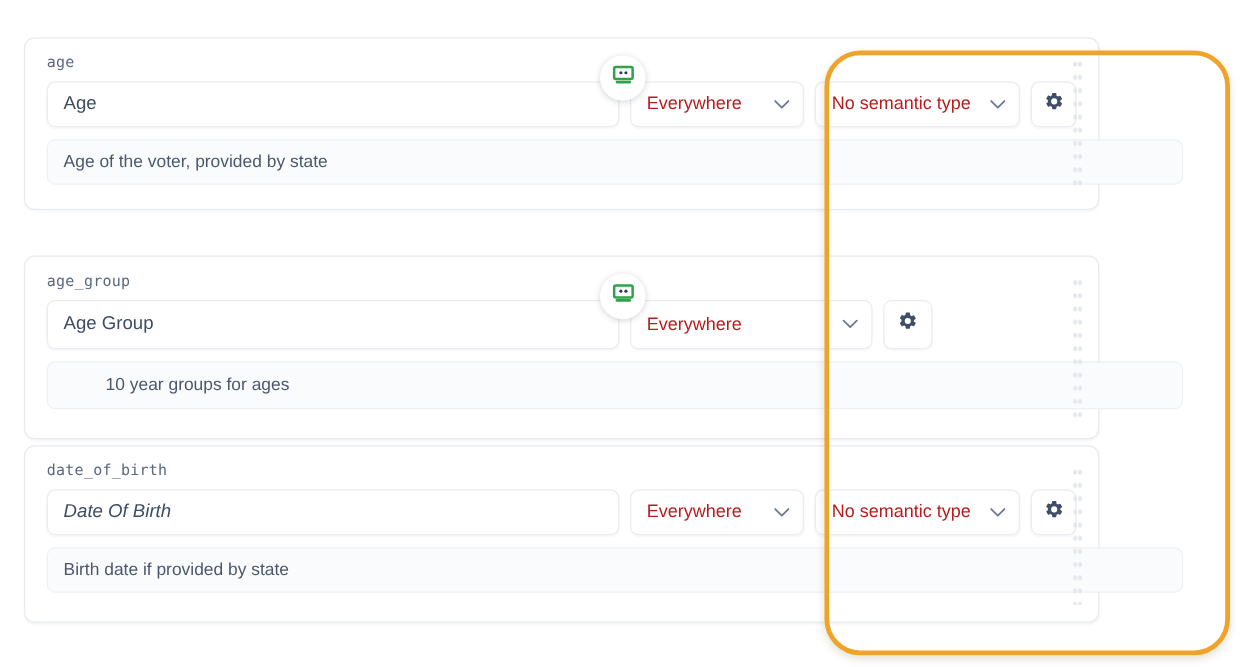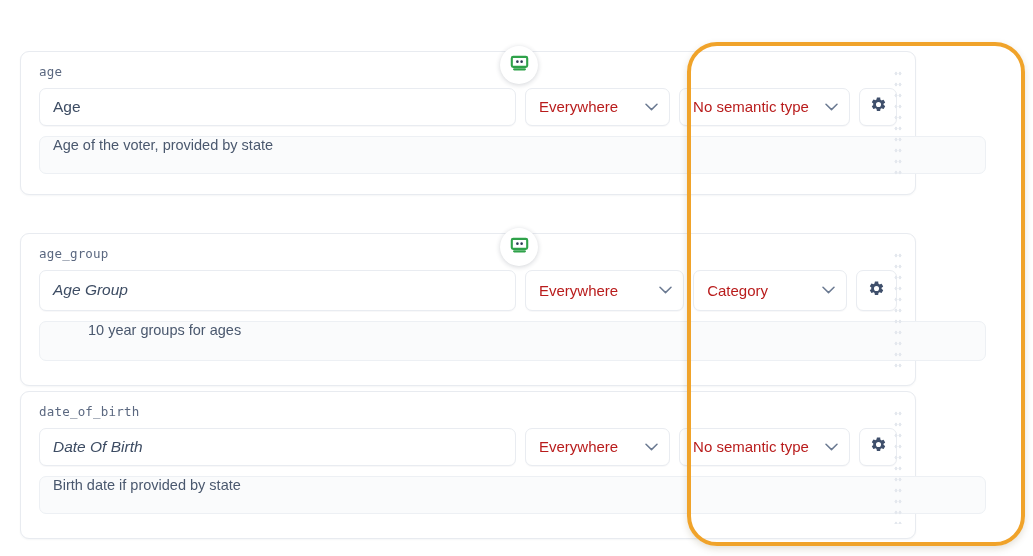--- a/index.html
+++ b/index.html
@@ -20,21 +20,20 @@
 
   
   .field-card {
     position: absolute;
     left: 20px;
     width: 896px;
     background: #ffffff;
     border: 1px solid #e8ebf0;
     border-radius: 9px;
     box-shadow: 0 1px 2px rgba(30,40,60,0.045);
-    margin-top: 20px;
   }
   .card-inner {
     position: relative;
     padding: 14px 18px 16px 18px;
   }
 
   .col-key {
     font-family: "DejaVu Sans Mono", "Liberation Mono", monospace;
     font-size: 12.5px;
     color: #5b6880;
@@ -99,21 +98,21 @@
     flex: 0 0 auto;
   }
 
   .desc-input {
     margin-top: 10px;
     height: 38px;
     border: 1px solid #edf0f4;
     border-radius: 7px;
     background: #fafbfc;
     display: flex;
-    align-items: flex-start;
+    align-items: center;
     padding: 0 13px;
     font-size: 14.5px;
     color: #4a586e;
     white-space: nowrap;
     overflow: hidden;
   }
 
   
   .drag-handle {
     position: absolute;
@@ -195,33 +194,25 @@
         <span>Age of the voter, provided by state</span>
       </div>
     </div>
     <div class="drag-handle"></div>
   </div>
 
   <div class="field-card" style="top:213px; height:153px;">
     <div class="card-inner">
       <div class="col-key">age_group</div>
       <div class="row-main">
-        <div class="txt-input txt-name" style="width:477px; height:41px;font-style:italic;">
+        <div class="txt-input txt-name" style="width:477px; height:41px;">
           <span>Age Group</span>
         </div>
         <div class="select-box" style="width:202px; height:41px;">
           <span>Everywhere</span>
-          <span class="caret">
-            <svg width="13" height="8" viewBox="0 0 13 8">
-                <path d="M1 1.2 L6.5 6.6 L12 1.2" fill="none" stroke="#6b7a92" stroke-width="1.5" stroke-linecap="round" stroke-linejoin="round"></path>
-              </svg>
-          </span>
-        </div>
-        <div class="select-box" style="width:195px; height:41px;">
-          <span>Category</span>
           <span class="caret">
             <svg width="13" height="8" viewBox="0 0 13 8">
                 <path d="M1 1.2 L6.5 6.6 L12 1.2" fill="none" stroke="#6b7a92" stroke-width="1.5" stroke-linecap="round" stroke-linejoin="round"></path>
               </svg>
           </span>
         </div>
         <div class="gear-btn" style="width:41px;height:41px;">
           <span>
             <svg width="17" height="17" viewBox="0 0 24 24">
                 <path fill="#3f4f6b" d="M19.14 12.94a7.6 7.6 0 0 0 .06-.94 7.6 7.6 0 0 0-.06-.94l2.03-1.58a.49.49 0 0 0 .12-.62l-1.92-3.32a.49.49 0 0 0-.59-.22l-2.39.96a7.3 7.3 0 0 0-1.62-.94l-.36-2.54A.49.49 0 0 0 13.93 2h-3.84a.49.49 0 0 0-.48.42l-.36 2.54c-.59.24-1.13.56-1.62.94l-2.39-.96a.49.49 0 0 0-.59.22L2.73 8.48a.49.49 0 0 0 .12.62l2.03 1.58c-.04.31-.6.63-.6.94s.2.63.6.94L2.85 14.1a.49.49 0 0 0-.12.62l1.92 3.32c.12.22.38.3.59.22l2.39-.96c.5.38 1.03.7 1.62.94l.36 2.54c.4.24.24.42.48.42h3.84c.24 0 .44-.18.48-.42l.36-2.54c.59-.24 1.12-.56 1.62-.94l2.39.96c.22.08.47 0 .59-.22l1.92-3.32a.49.49 0 0 0-.12-.62l-2.03-1.58zM12 15.6A3.6 3.6 0 1 1 12 8.4a3.6 3.6 0 0 1 0 7.2z"></path>

